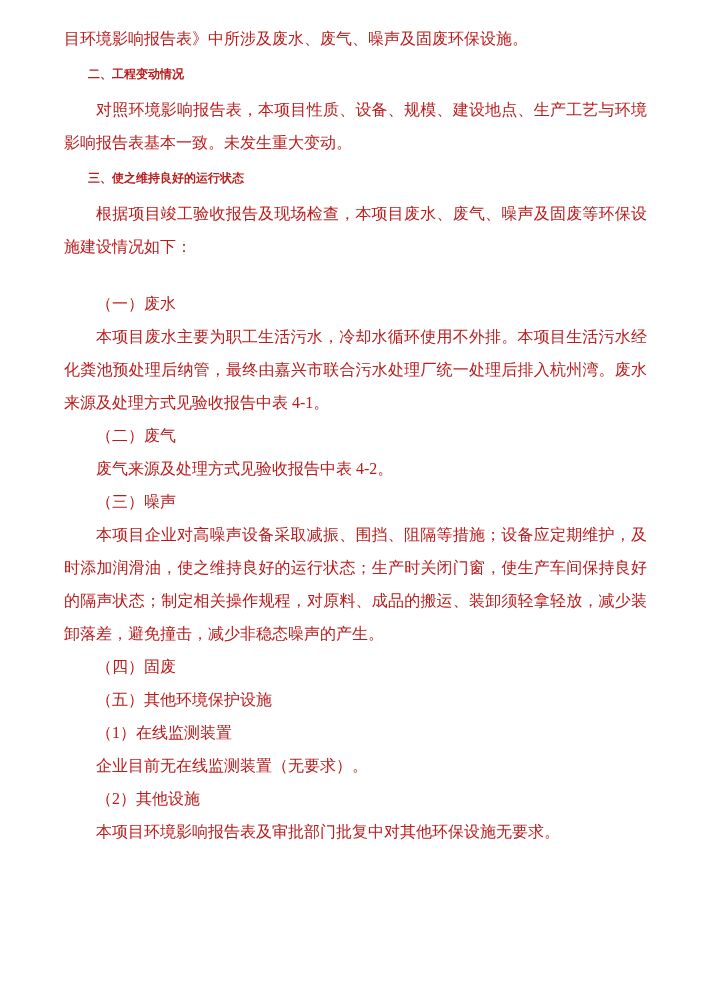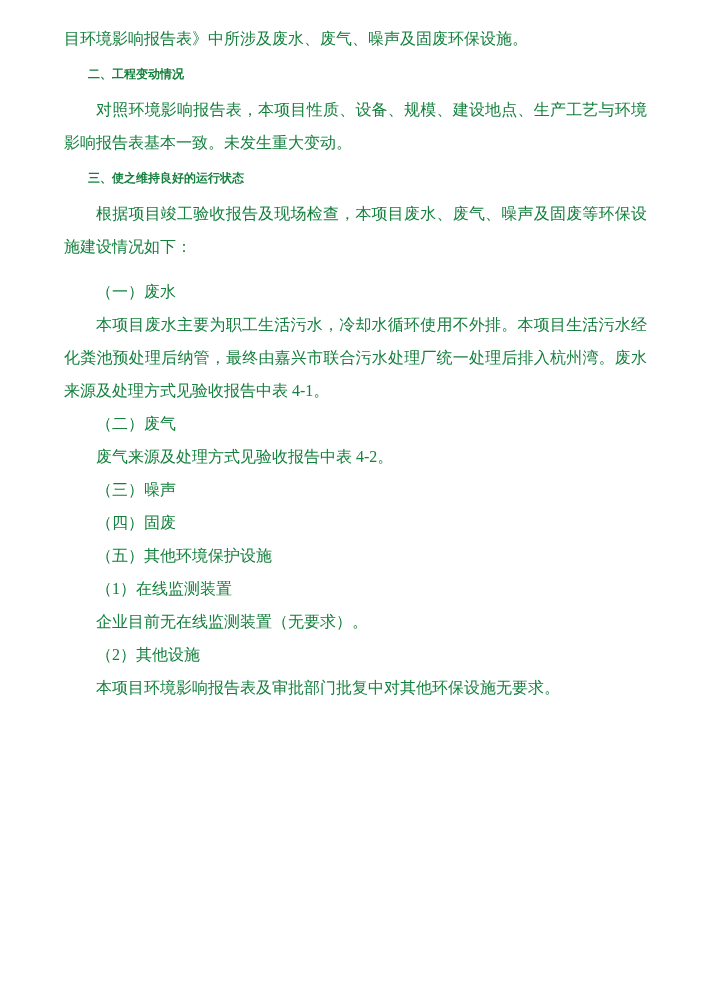--- a/index.html
+++ b/index.html
@@ -7,21 +7,21 @@
     padding: 0;
     background: #ffffff;
   }
   .page {
     position: relative;
     width: 707px;
     height: 1008px;
     background: #ffffff;
     overflow: hidden;
     font-family: "Liberation Serif", "DejaVu Serif", serif;
-    color: #15803d;
+    color: #b91c1c;
     box-sizing: border-box;
   }
   .content {
     padding: 22px 60px 0 64px;
     text-align: justify;
     font-size: 16px;
   }
   .block {
     margin: 0;
     line-height: 33px;
@@ -33,38 +33,39 @@
   .para, .sub {
     text-indent: 2em;
   }
   .heading {
     font-weight: bold;
     font-size: 12px;
     text-indent: 2em;
     line-height: 38px;
   }
   .space-before {
-    margin-top: 12px;
+    margin-top: 24px;
   }
 </style>
 </head>
 <body>
 
 <div class="page">
   <div class="content">
     <p class="block cont">目环境影响报告表》中所涉及废水、废气、噪声及固废环保设施。</p>
     <p class="block heading">二、工程变动情况</p>
     <p class="block para">对照环境影响报告表，本项目性质、设备、规模、建设地点、生产工艺与环境影响报告表基本一致。未发生重大变动。</p>
     <p class="block heading">三、使之维持良好的运行状态</p>
     <p class="block para">根据项目竣工验收报告及现场检查，本项目废水、废气、噪声及固废等环保设施建设情况如下：</p>
     <p class="block sub space-before">（一）废水</p>
     <p class="block para">本项目废水主要为职工生活污水，冷却水循环使用不外排。本项目生活污水经化粪池预处理后纳管，最终由嘉兴市联合污水处理厂统一处理后排入杭州湾。废水来源及处理方式见验收报告中表 4-1。</p>
     <p class="block sub">（二）废气</p>
     <p class="block para">废气来源及处理方式见验收报告中表 4-2。</p>
     <p class="block sub">（三）噪声</p>
+    <p class="block para">本项目企业对高噪声设备采取减振、围挡、阻隔等措施；设备应定期维护，及时添加润滑油，使之维持良好的运行状态；生产时关闭门窗，使生产车间保持良好的隔声状态；制定相关操作规程，对原料、成品的搬运、装卸须轻拿轻放，减少装卸落差，避免撞击，减少非稳态噪声的产生。</p>
     <p class="block sub">（四）固废</p>
     <p class="block sub">（五）其他环境保护设施</p>
     <p class="block sub">（1）在线监测装置</p>
     <p class="block para">企业目前无在线监测装置（无要求）。</p>
     <p class="block sub">（2）其他设施</p>
     <p class="block para">本项目环境影响报告表及审批部门批复中对其他环保设施无要求。</p>
   </div>
 </div>
 
 </body></html>

